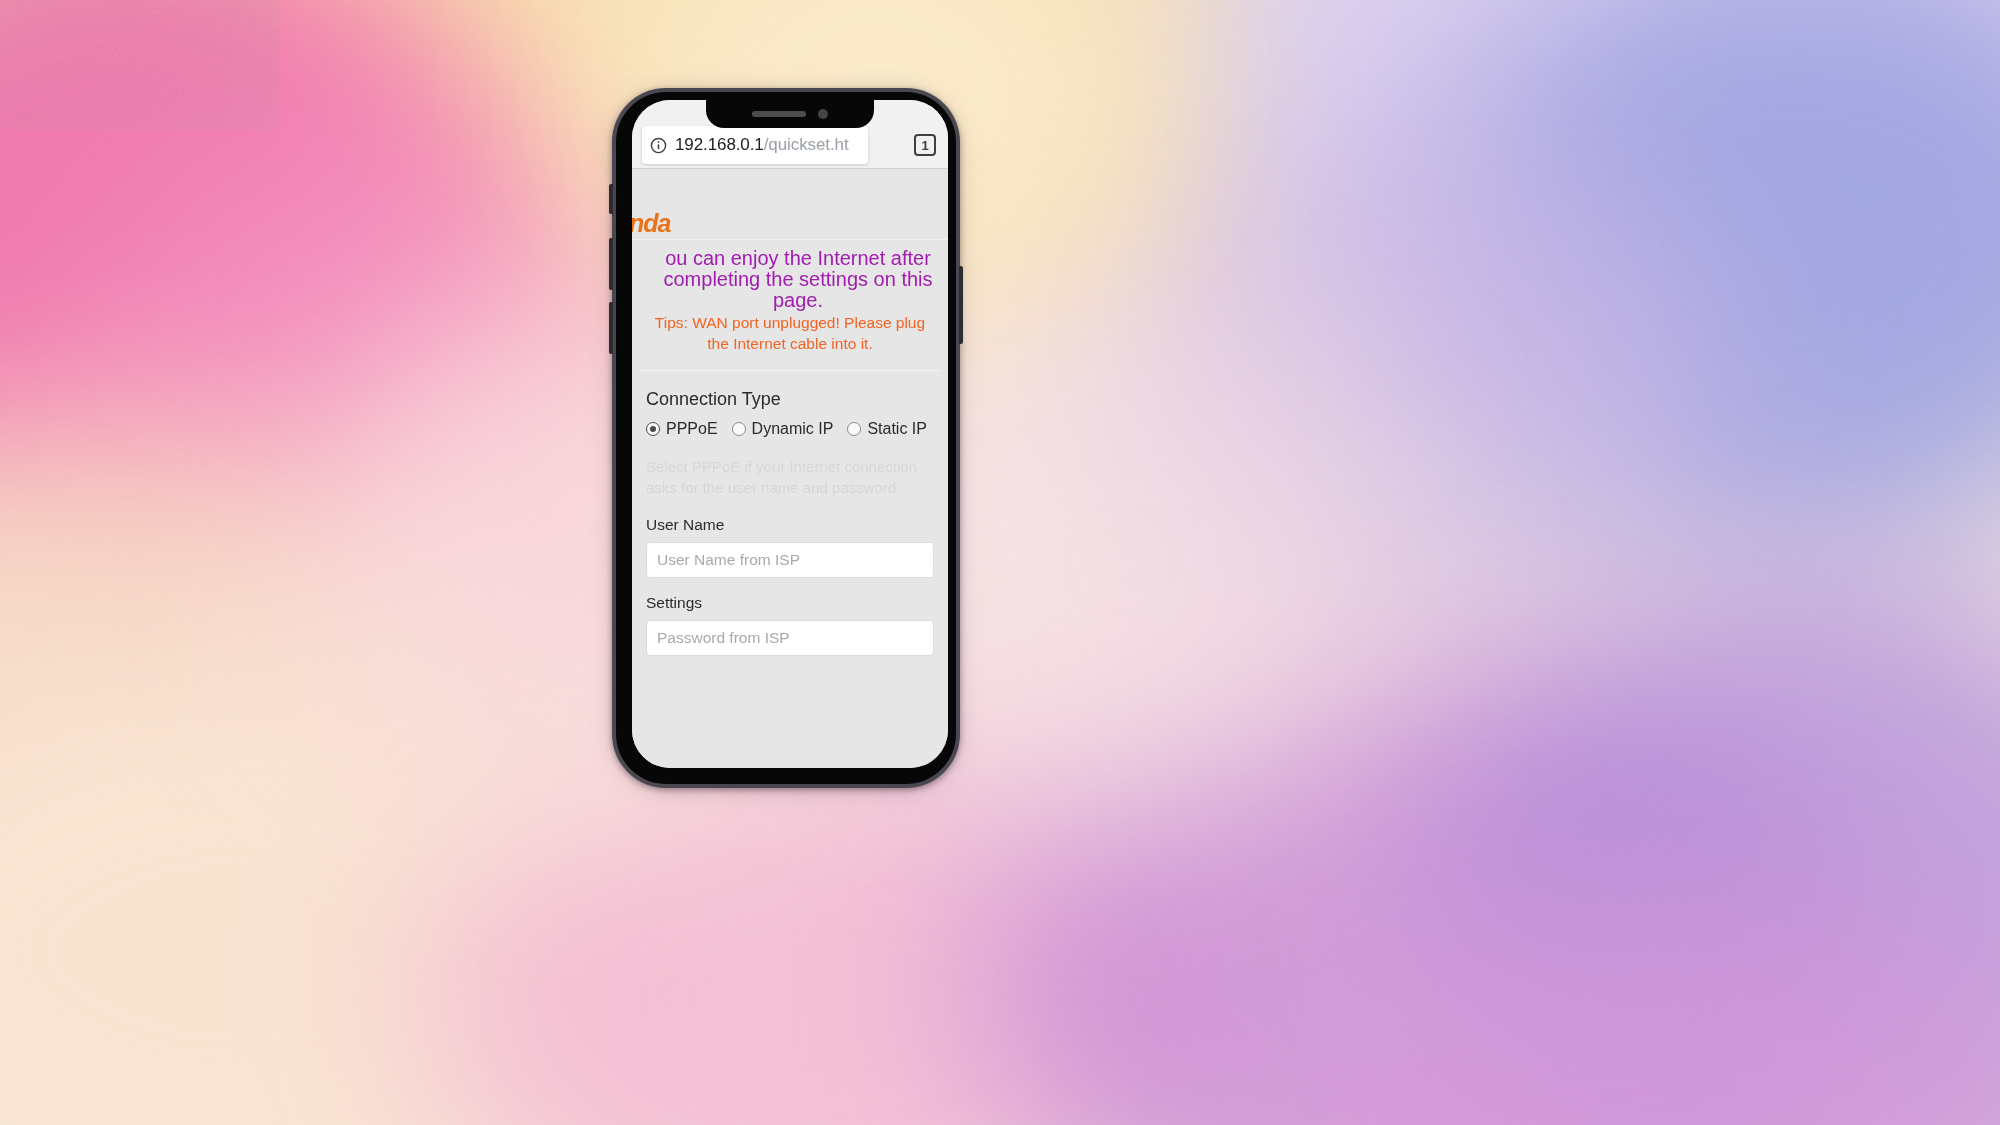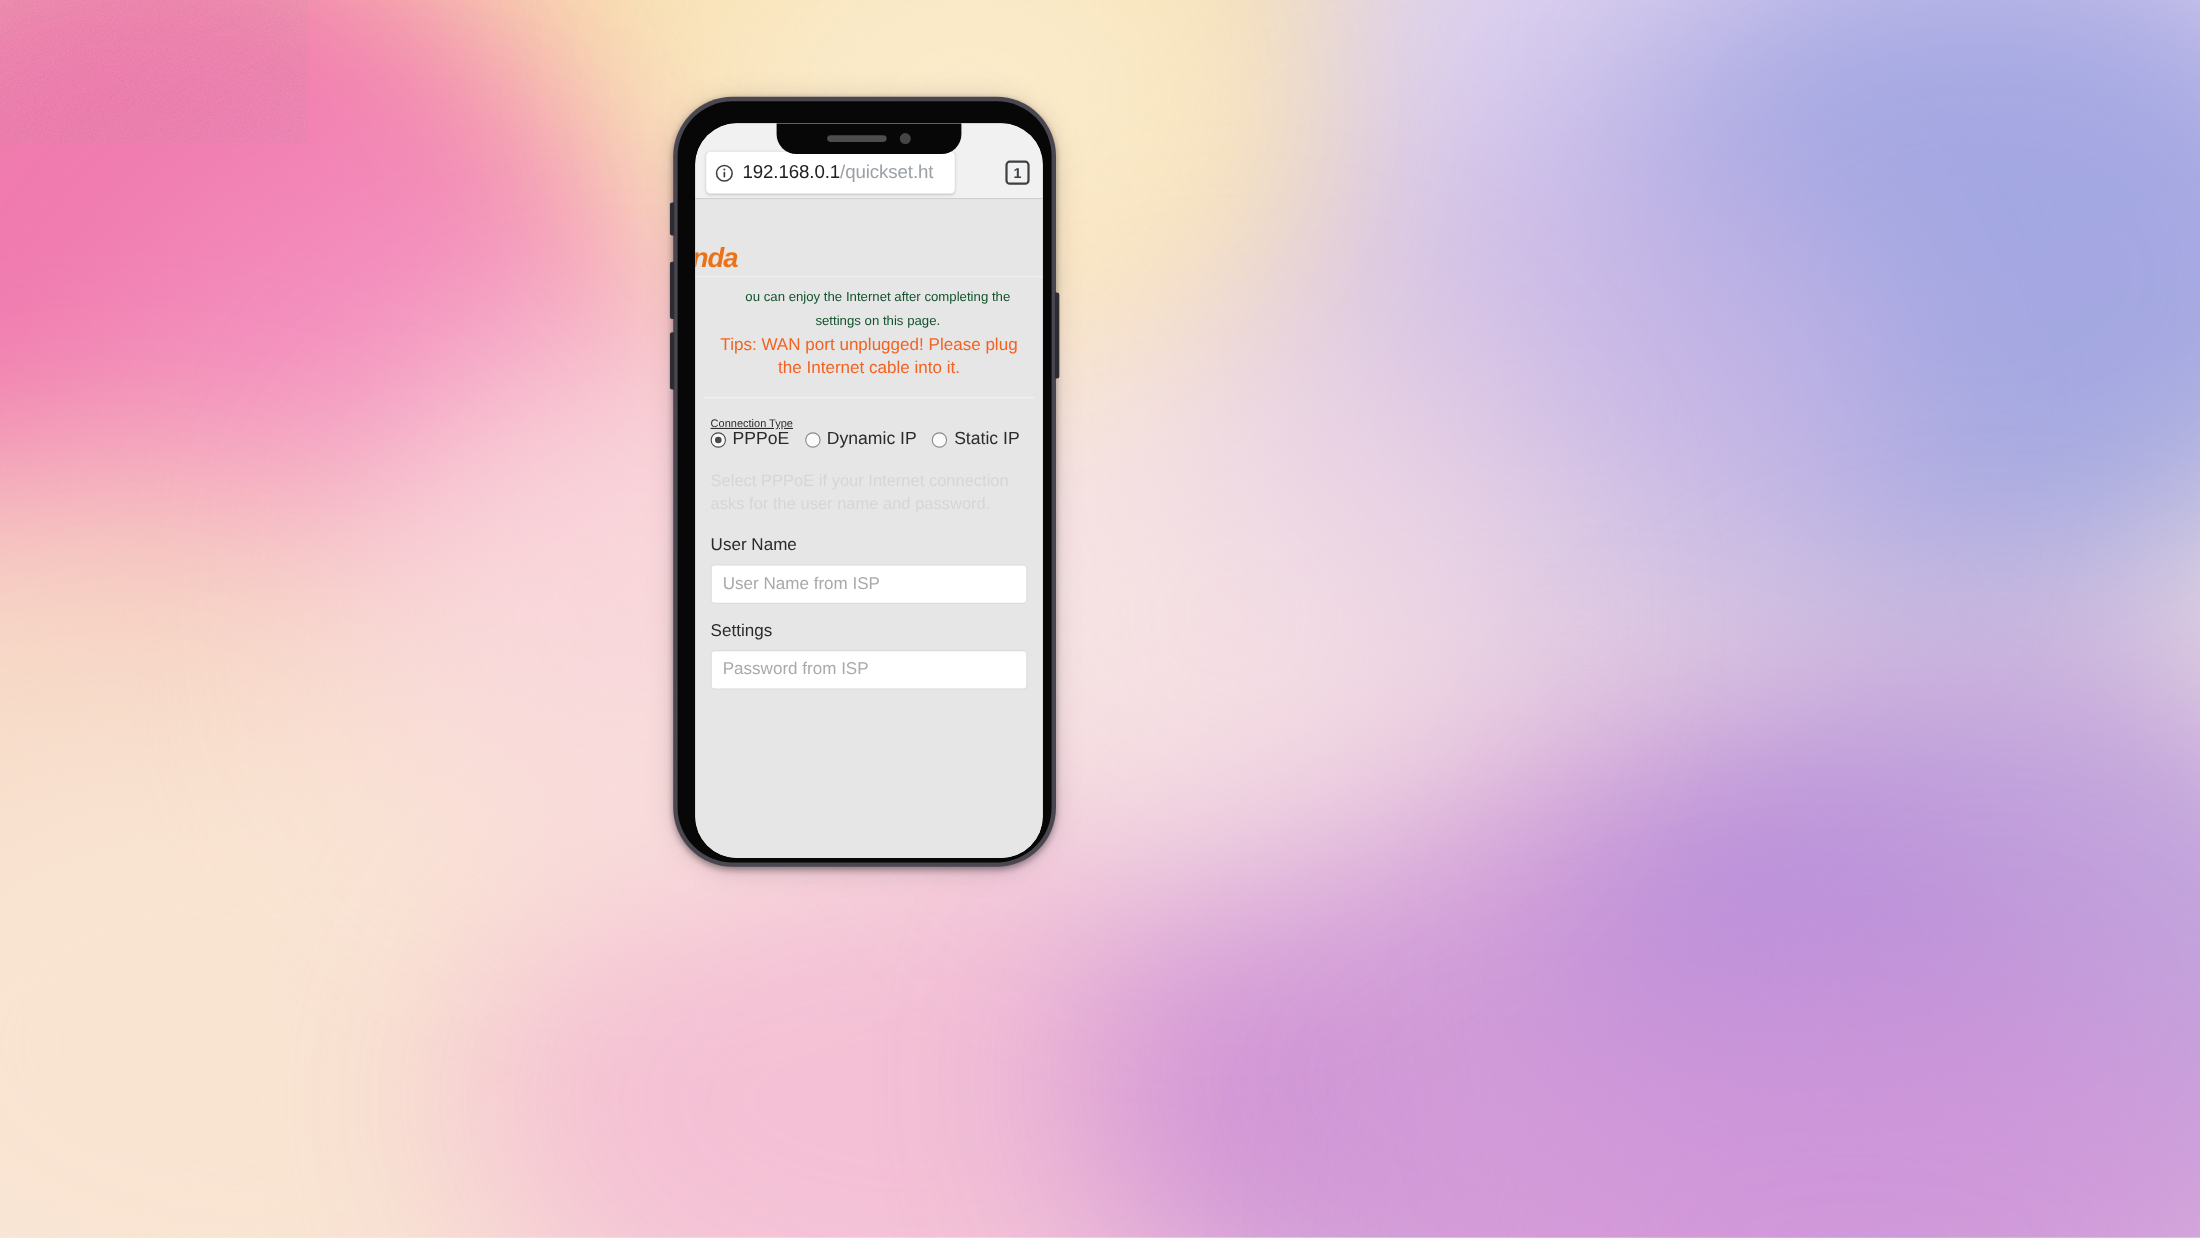--- a/index.html
+++ b/index.html
@@ -68,21 +68,21 @@
   }
   #phone-bezel {
     position: absolute;
     left: 4px; top: 4px;
     width: 340px; height: 692px;
     border-radius: 50px;
     background: #070707;
   }
   #screen {
     position: absolute;
-    left: 16px; top: 20px;
+    left: 16px; top: 8px;
     width: 316px; height: 668px;
     border-radius: 38px;
     background: #e6e6e6;
     overflow: hidden;
   }
   #notch {
     position: absolute;
     left: 50%;
     transform: translateX(-50%);
     top: 0;
@@ -187,23 +187,23 @@
     font-size: 25px;
     font-weight: bold;
     font-style: italic;
     color: #ea7317;
     letter-spacing: -1px;
     font-family: "Liberation Sans", sans-serif;
   }
   #intro-text {
     padding: 8px 10px 0;
     text-align: center;
-    font-size: 12px;
+    font-size: 20px;
     line-height: 21px;
-    color: #14532d;
+    color: #a21caf;
     margin-left: 16px;
   }
   #tips-text {
     padding: 1px 12px 0;
     text-align: center;
     font-size: 15.5px;
     line-height: 21px;
     color: #f26322;
   }
   #divider-1 {
@@ -219,23 +219,23 @@
   #globe-label {
     margin-top: 10px;
     font-size: 15.5px;
     line-height: 21px;
     color: #3d3d3d;
   }
   #form-area {
     padding: 18px 14px 0;
   }
   .field-label {
-    font-size: 10px;
+    font-size: 18px;
     color: #2b2b2b;
-    text-decoration: underline;
+    margin-bottom: 10px;
   }
   #radio-row {
     display: flex;
     align-items: center;
     gap: 14px;
     margin-bottom: 18px;
   }
   .radio-opt {
     display: flex;
     align-items: center;

